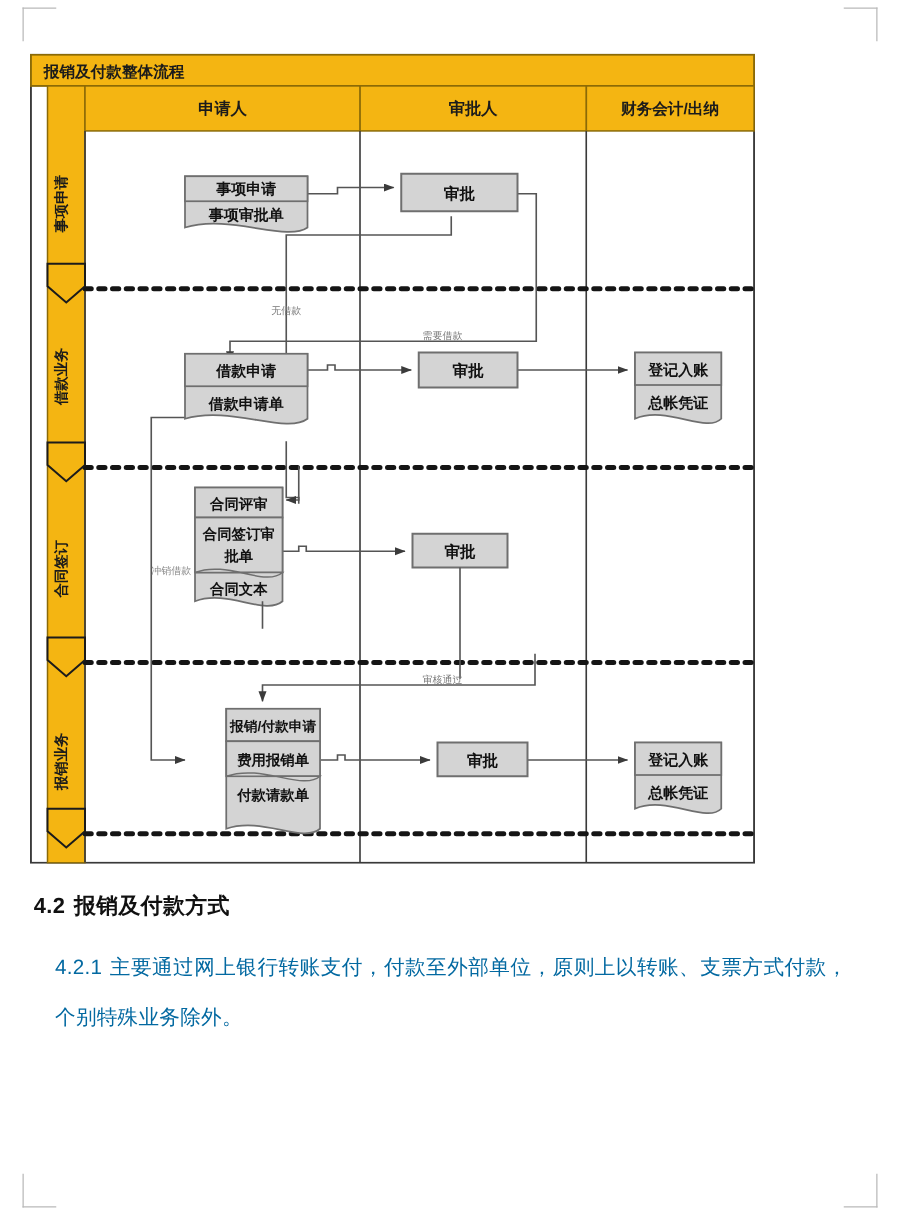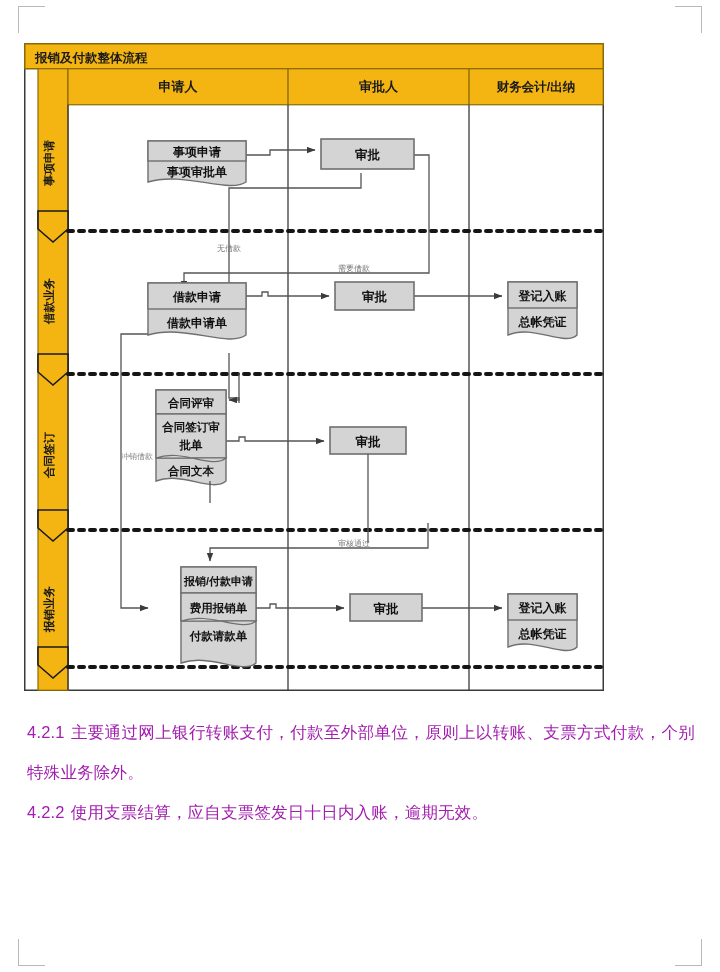--- a/index.html
+++ b/index.html
@@ -23,21 +23,21 @@
   #diagram-svg{display:block;}
 
   
   #body-copy{position:absolute;left:27px;top:712px;width:668px;}
   .sec-head{
     font-size:17.5px;font-weight:bold;letter-spacing:.3px;
     margin:0 0 14px 0;line-height:1.4;color:#111;
   }
   .sec-head .num{margin-right:7px;}
   .para{
-    font-size:16.5px;line-height:40px;margin:0;color:#a21caf;
+    font-size:16.5px;line-height:40px;margin:17px;color:#0369a1;
     text-align:justify;letter-spacing:.2px;
   }
   .para .num{margin-right:6px;}
 </style>
 </head>
 <body>
 
 <div class="corner tl"></div>
 <div class="corner tr"></div>
 <div class="corner bl"></div>
@@ -191,23 +191,23 @@
     <path d="M484,551 L553,551 L553,604 C541,616 509,593 484,604 Z" fill="#D4D4D4" stroke="#6f6f6f" stroke-width="1.4"></path>
     <rect x="484" y="551" width="69" height="26" fill="#D4D4D4" stroke="#6f6f6f" stroke-width="1.4"></rect>
     <text x="518.5" y="569" text-anchor="middle" font-family="'Liberation Sans','DejaVu Sans',sans-serif" font-size="12" font-weight="bold" fill="#111">登记入账</text>
     <text x="518.5" y="595" text-anchor="middle" font-family="'Liberation Sans','DejaVu Sans',sans-serif" font-size="12" font-weight="bold" fill="#111">总帐凭证</text>
   </g>
 </svg>
 </div>
 
 <div id="body-copy">
 
+  <div class="sec-head">
+    <span class="num">4.2</span><span>报销及付款方式</span>
+  </div>
 
   <p class="para">
     <span class="num">4.2.1</span><span>主要通过网上银行转账支付，付款至外部单位，原则上以转账、支票方式付款，个别特殊业务除外。</span>
   </p>
 
-  <p class="para">
-    <span class="num">4.2.2</span><span>使用支票结算，应自支票签发日十日内入账，逾期无效。</span>
-  </p>
 
 
 </div>
 
 </body></html>

